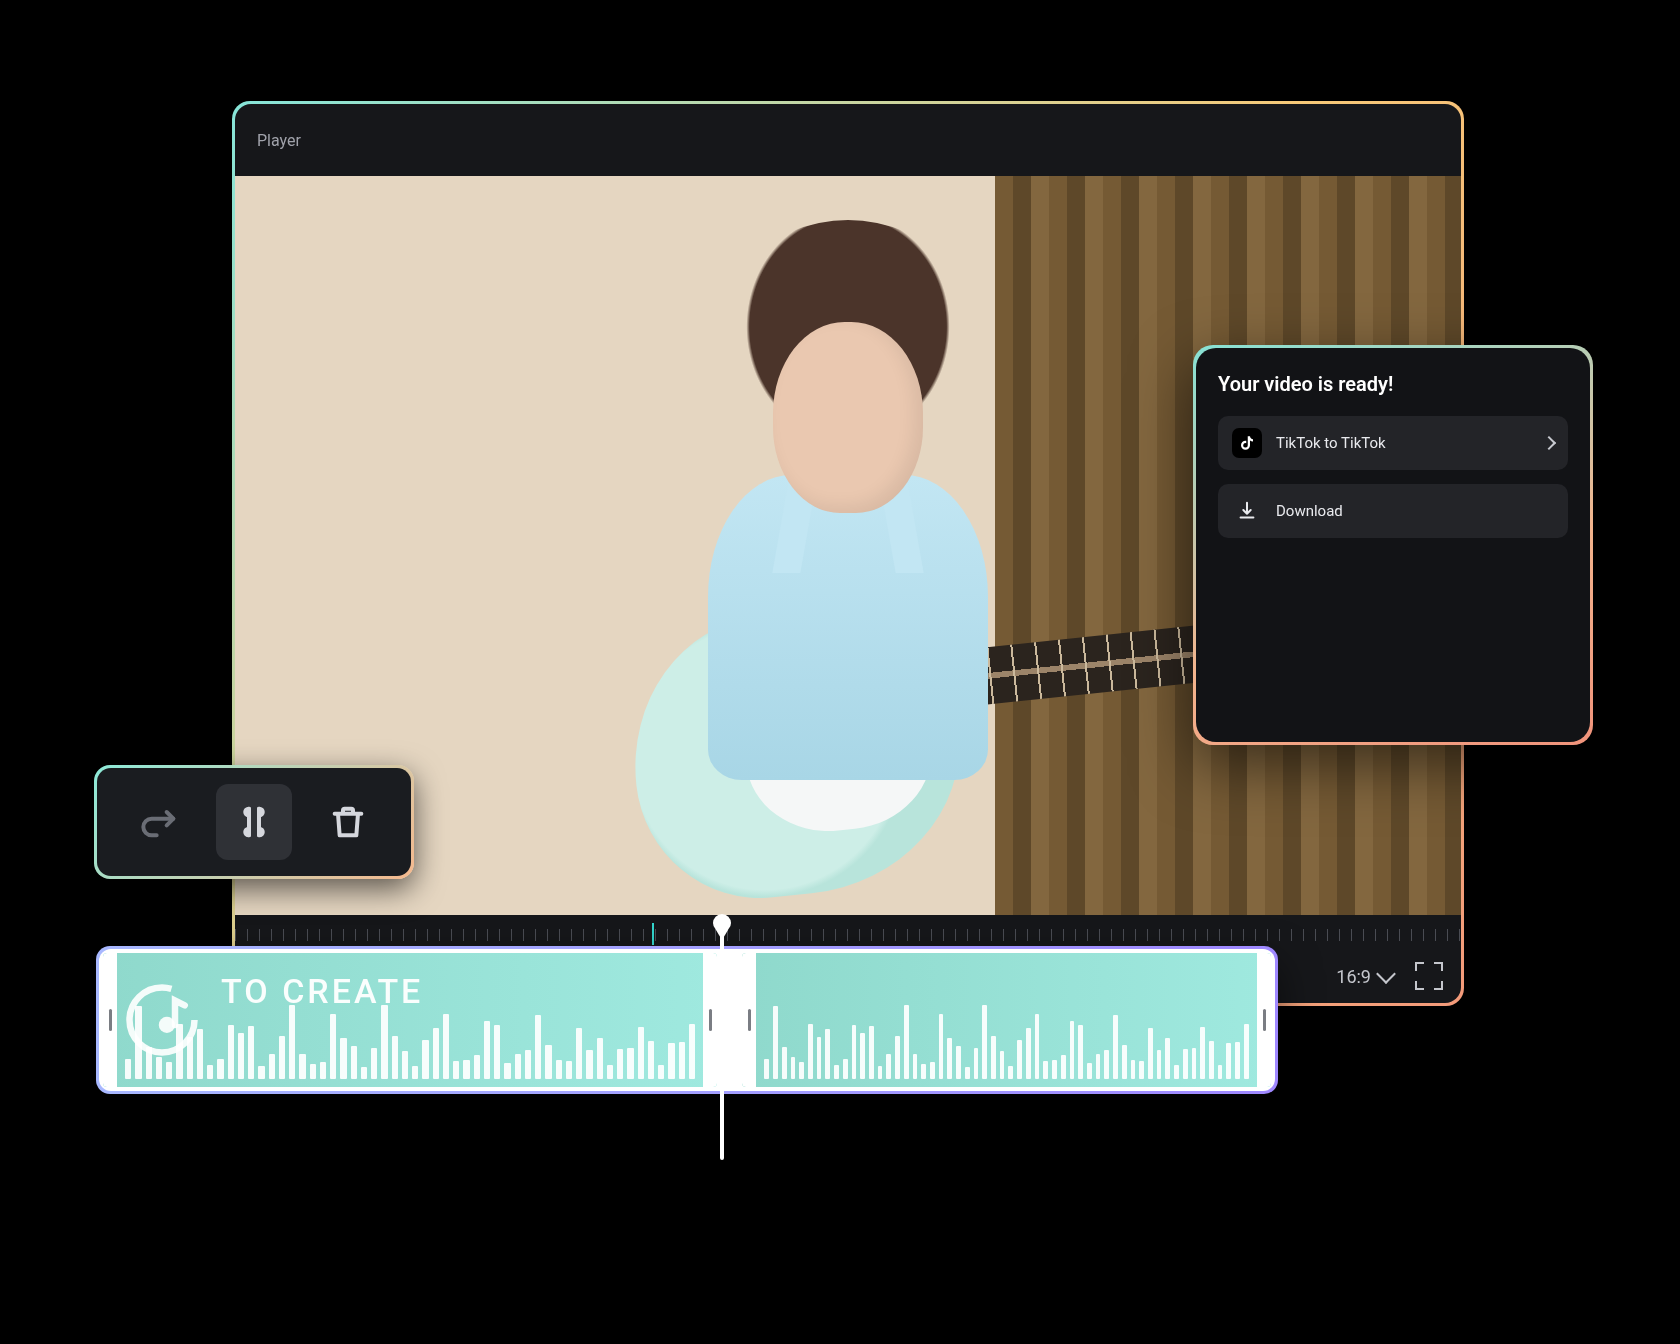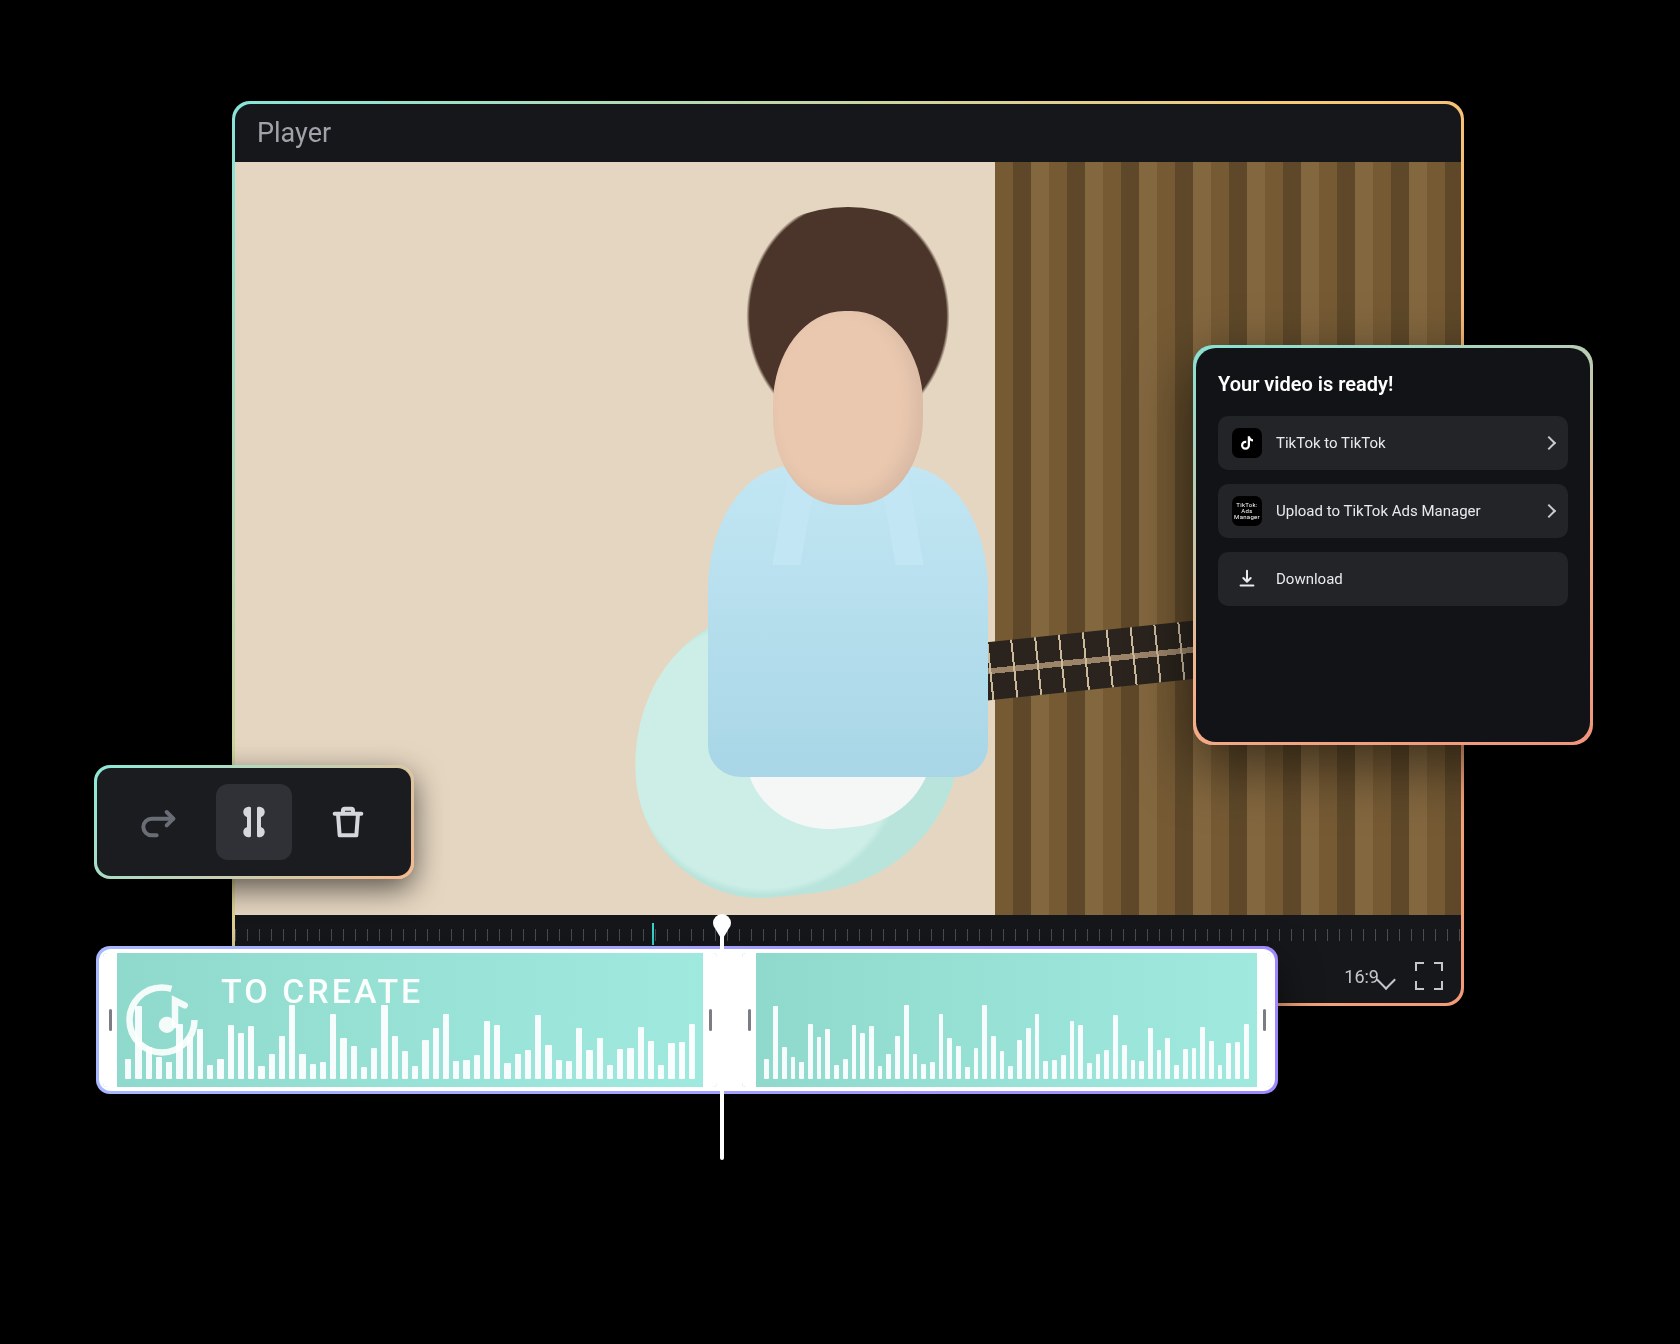--- a/index.html
+++ b/index.html
@@ -11,21 +11,21 @@
     border-radius:18px;
     background:linear-gradient(135deg,#86e5d9 0%,#f7c978 50%,#f39a7a 100%);
     padding:3px;
     box-shadow:0 8px 40px rgba(0,0,0,.6);
   }
   .player-inner{
     width:100%;height:100%;background:#16171a;border-radius:16px;overflow:hidden;
     display:flex;flex-direction:column;
   }
   .player-header{
-    height:58px;display:flex;align-items:center;padding:0 22px;color:#a0a2aa;font-size:27px;
+    height:72px;display:flex;align-items:center;padding:0 22px;color:#a0a2aa;font-size:16px;
   }
   .viewport{
     flex:1;position:relative;background:#dacbb4;overflow:hidden;
   }
   
   .curtain{position:absolute;right:0;top:0;bottom:0;width:38%;
     background:repeating-linear-gradient(90deg,#8a6a3d 0 18px,#6e5530 18px 36px,#9a794a 36px 54px);
     filter:brightness(.85);
   }
   .wall{position:absolute;left:0;top:0;bottom:0;right:38%;background:#e5d6c1}
@@ -59,21 +59,21 @@
 
   
   .ruler{height:34px;background:#16171a;position:relative}
   .ruler::before{content:"";position:absolute;left:0;right:0;top:14px;height:12px;
     background:repeating-linear-gradient(90deg,#4a4c53 0 1px,transparent 1px 12px);
     -webkit-mask:repeating-linear-gradient(90deg,#000 0 1px,transparent 1px 12px);
   }
   .ruler-mark{position:absolute;top:8px;width:2px;height:22px;background:#33d6ce;left:34%}
 
   .bottom-bar{height:54px;display:flex;align-items:center;justify-content:flex-end;gap:22px;padding:0 18px;color:#c4c6cc;font-size:18px}
-  .aspect{display:flex;align-items:flex-end;gap:0}
+  .aspect{display:flex;align-items:center;gap:8px}
   .chev{width:14px;height:14px;border-right:2px solid #c4c6cc;border-bottom:2px solid #c4c6cc;transform:rotate(45deg);margin-top:-4px}
   .fsbtn{width:28px;height:28px;position:relative}
   .fsbtn i{position:absolute;width:9px;height:9px;border:2px solid #c4c6cc}
   .fsbtn i:nth-child(1){left:0;top:0;border-right:none;border-bottom:none}
   .fsbtn i:nth-child(2){right:0;top:0;border-left:none;border-bottom:none}
   .fsbtn i:nth-child(3){left:0;bottom:0;border-right:none;border-top:none}
   .fsbtn i:nth-child(4){right:0;bottom:0;border-left:none;border-top:none}
 
   
   .edit-toolbar{
@@ -347,25 +347,20 @@
     <div class="ropt">
       <div class="ico">
         <svg viewBox="0 0 24 24">
             <path d="M16 3c.3 2.2 1.8 3.8 4 4v3c-1.6 0-3-.5-4-1.3V15a6 6 0 1 1-6-6c.3 0 .7 0 1 .1v3.1A3 3 0 1 0 13 15V3h3z"></path>
           </svg>
       </div>
       <div class="lbl">TikTok to TikTok</div>
       <div class="arr"></div>
     </div>
 
-    <div class="ropt ads">
-      <div class="ico">TikTok: Ads Manager</div>
-      <div class="lbl">Upload to TikTok Ads Manager</div>
-      <div class="arr"></div>
-    </div>
 
     <div class="ropt dl">
       <div class="ico">
         <svg viewBox="0 0 24 24">
             <path d="M12 3v12m0 0l-4-4m4 4l4-4M5 19h14" stroke-linecap="round" stroke-linejoin="round"></path>
           </svg>
       </div>
       <div class="lbl">Download</div>
     </div>
   </div>

